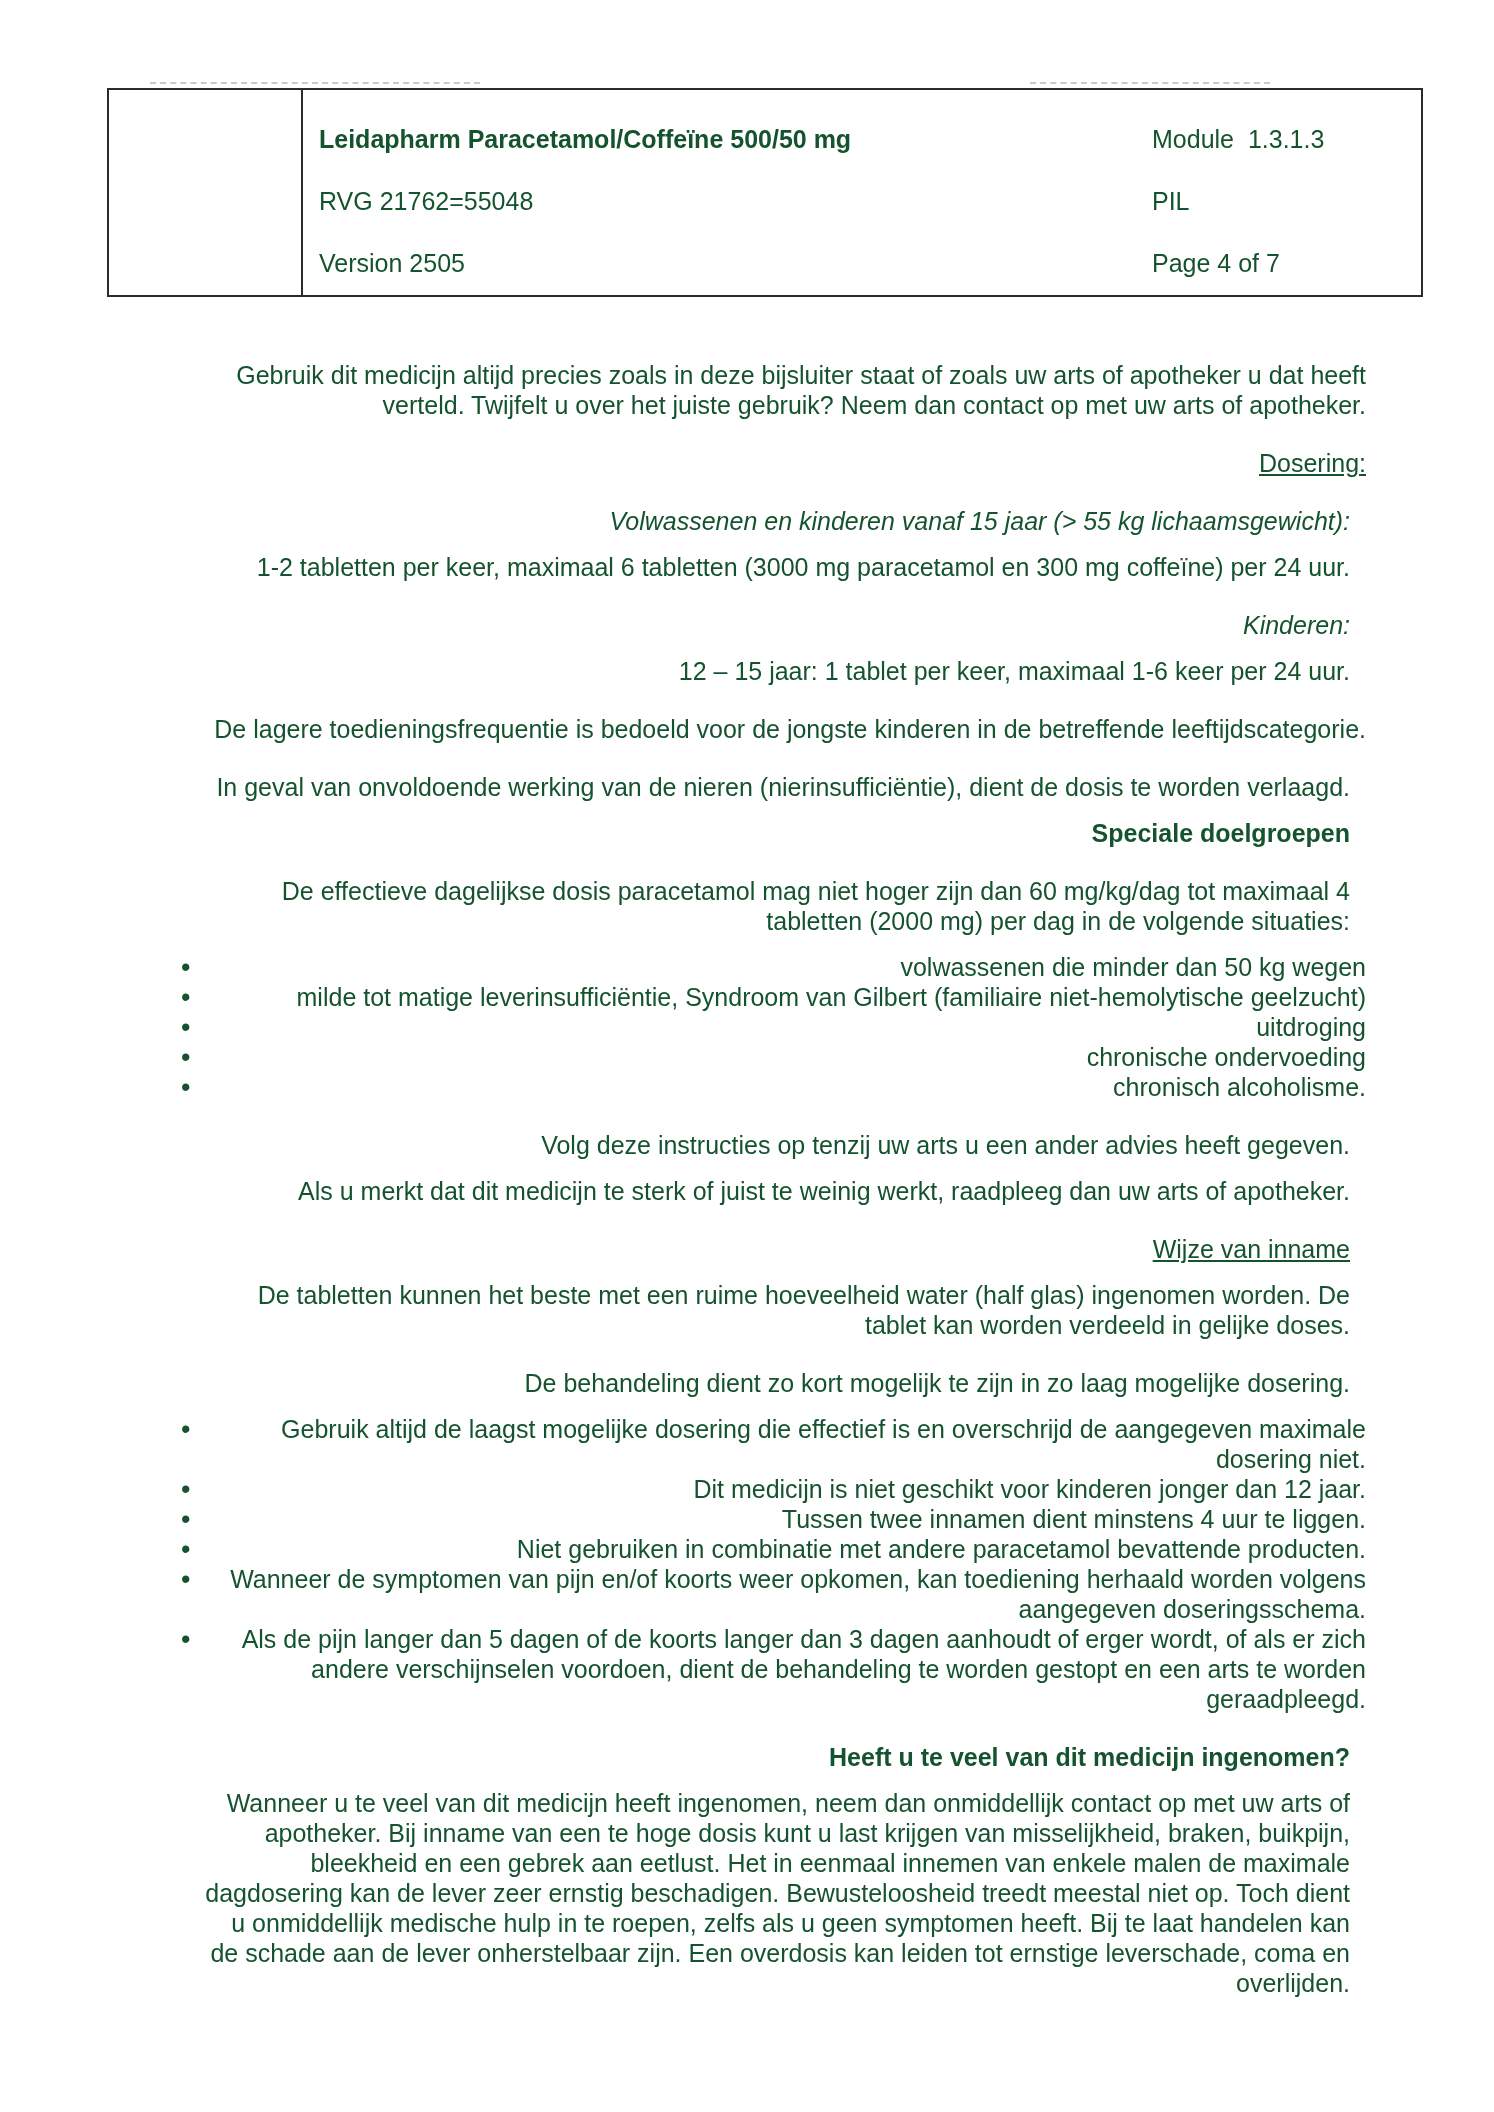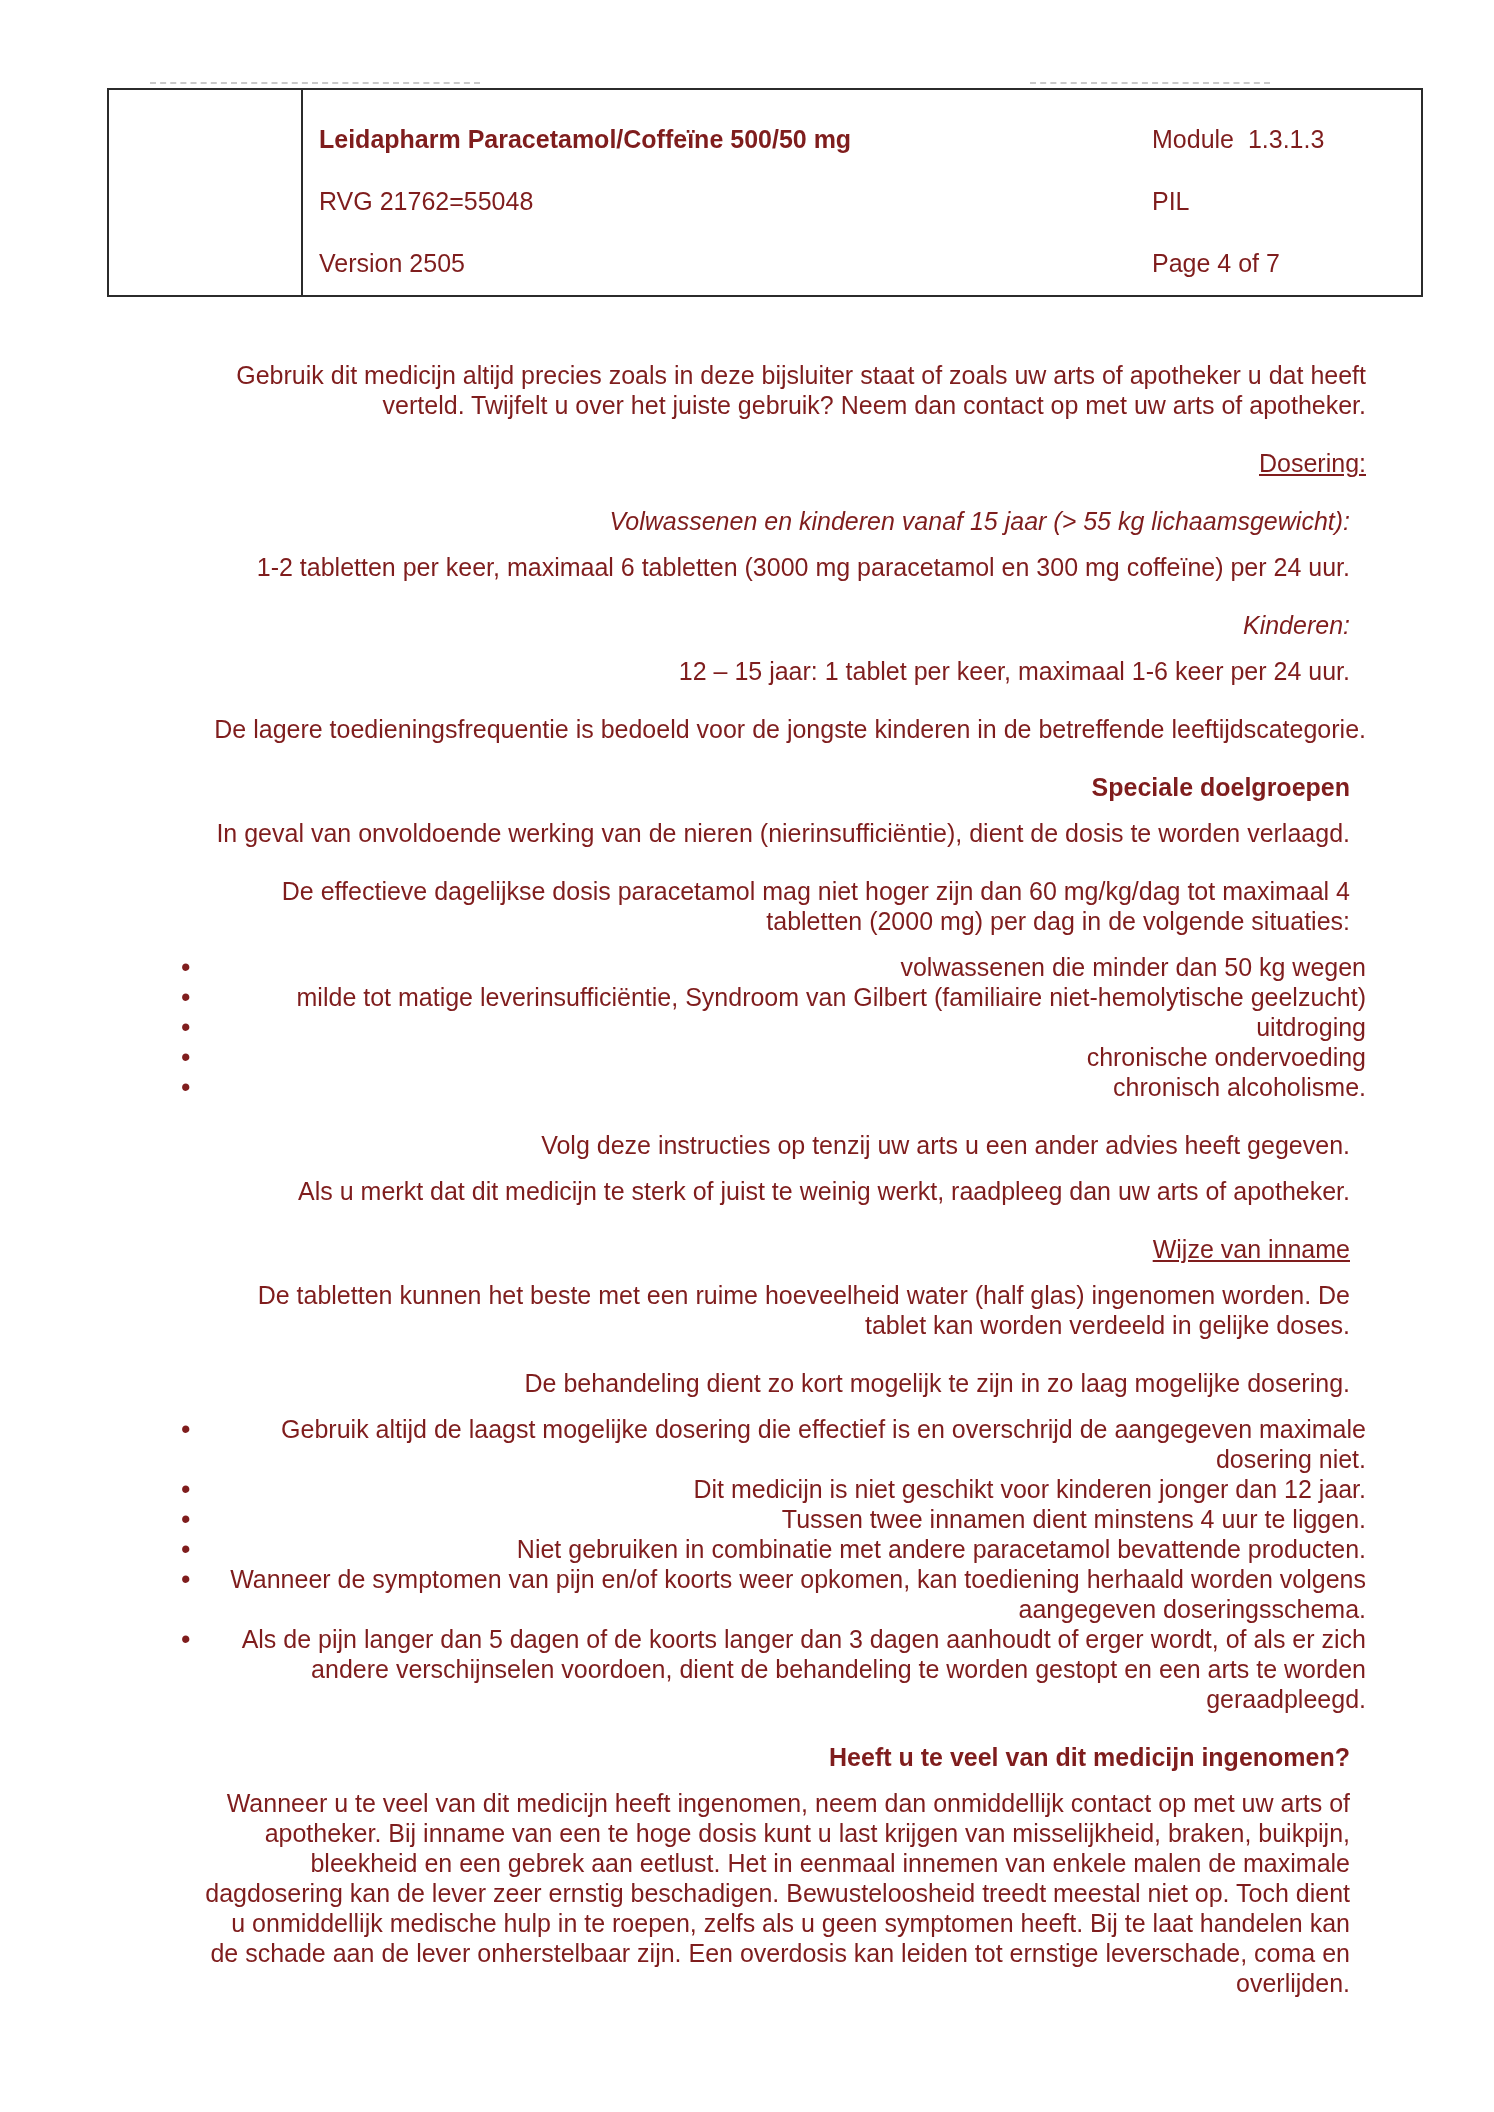--- a/index.html
+++ b/index.html
@@ -3,21 +3,21 @@
 <meta charset="utf-8">
 <style>
   html,body { margin:0; padding:0; background:#e8e8e8; }
   .page {
     position: relative;
     width: 1494px;
     height: 2112px;
     margin: 0 auto;
     background: #ffffff;
     font-family: "Liberation Sans", "DejaVu Sans", sans-serif;
-    color: #7f1d1d;
+    color: #14532d;
     font-size: 25px;
     line-height: 30px;
     overflow: hidden;
   }
   
   .scan-dash { position:absolute; border-top:2px dashed #c9c9c9; height:0; }
   .scan-dash.left  { left:150px;  top:82px; width:330px; }
   .scan-dash.right { left:1030px; top:82px; width:240px; }
 
   
@@ -103,22 +103,22 @@
     </div>
 
     <div class="para">
       <div class="line italic">Kinderen:</div>
       <div class="line">12 – 15 jaar: 1 tablet per keer, maximaal 1-6 keer per 24 uur.</div>
     </div>
 
     <p class="para">De lagere toedieningsfrequentie is bedoeld voor de jongste kinderen in de betreffende leeftijdscategorie.</p>
 
     <div class="para">
+      <div class="line">In geval van onvoldoende werking van de nieren (nierinsufficiëntie), dient de dosis te worden verlaagd.</div>
       <div class="line bold">Speciale doelgroepen</div>
-      <div class="line">In geval van onvoldoende werking van de nieren (nierinsufficiëntie), dient de dosis te worden verlaagd.</div>
     </div>
 
     <div class="para">
       <div class="line">De effectieve dagelijkse dosis paracetamol mag niet hoger zijn dan 60 mg/kg/dag tot maximaal 4 tabletten (2000 mg) per dag in de volgende situaties:</div>
       <ul class="bullets">
         <li><span class="bullet">•</span><span>volwassenen die minder dan 50 kg wegen</span></li>
         <li><span class="bullet">•</span><span>milde tot matige leverinsufficiëntie, Syndroom van Gilbert (familiaire niet-hemolytische geelzucht)</span></li>
         <li><span class="bullet">•</span><span>uitdroging</span></li>
         <li><span class="bullet">•</span><span>chronische ondervoeding</span></li>
         <li><span class="bullet">•</span><span>chronisch alcoholisme.</span></li>

